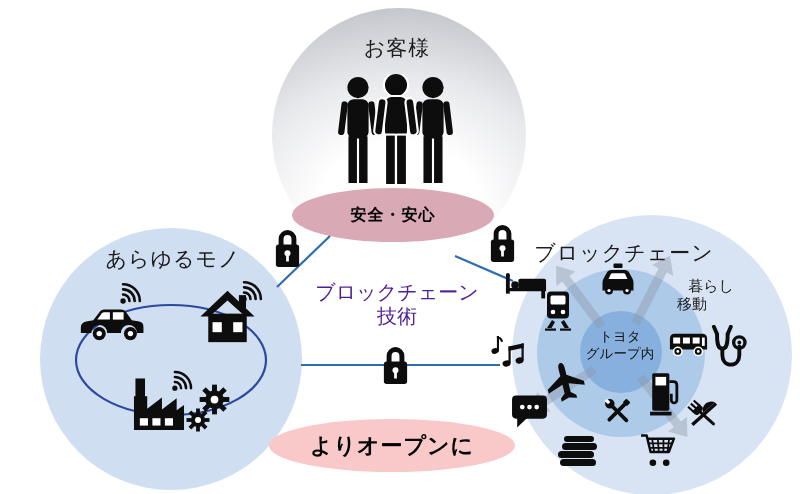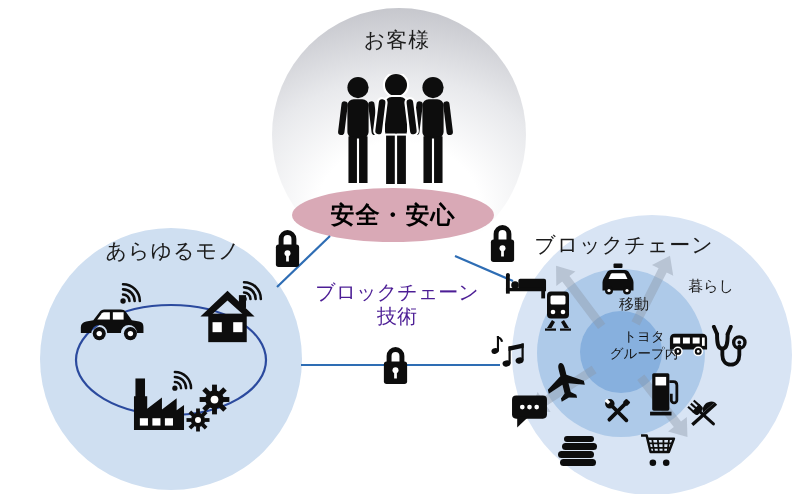--- a/index.html
+++ b/index.html
@@ -9,44 +9,47 @@
   }
   .circle{position:absolute;border-radius:50%;}
   .c-top{left:272px;top:8px;width:254px;height:254px;
     background:radial-gradient(ellipse 95% 80% at 50% 80%, #ffffff 34%, #e8e9ec 66%, #c6c7cd 100%);}
   .c-left{left:40px;top:228px;width:262px;height:262px;background:#cfdff1;}
   .c-r-outer{left:512px;top:215px;width:280px;height:280px;background:#d8e4f4;}
   .c-r-mid{left:537px;top:269px;width:168px;height:168px;background:#aecae9;}
   .c-r-inner{left:580px;top:311px;width:82px;height:82px;background:#87b0de;}
   .overlay{position:absolute;left:0;top:0;width:800px;height:494px;fill:#0d0d0d;}
   .lbl{position:absolute;transform:translateX(-50%);white-space:nowrap;text-align:center;color:#1c1c1c;}
-  .t-big{font-size:21px;letter-spacing:1px;}
+  .t-big{font-size:21px;letter-spacing:1px;margin-top:8px;}
   .t-mid{font-size:15px;}
   .t-center{font-size:20px;line-height:24px;color:#4c1d95;}
-  .t-inner{font-size:13.5px;line-height:17px;color:#111;margin-left:24px;}
+  .t-inner{font-size:13.5px;line-height:17px;color:#111;}
   .badge{position:absolute;border-radius:50%;display:flex;align-items:center;justify-content:center;
     font-weight:bold;color:#000;}
-  .b-safe{left:292px;top:188px;width:202px;height:54px;background:#d9a9b6;font-size:24px;letter-spacing:1px;}
+  .b-safe{left:292px;top:188px;width:202px;height:54px;background:#d9a9b6;font-size:16px;letter-spacing:1px;}
   .b-open{left:269px;top:419px;width:246px;height:53px;background:#f9c8c9;font-size:22px;letter-spacing:1px;}
   .ws{fill:none;stroke:#0d0d0d;stroke-width:2.3;stroke-linecap:round;}
   .lk{stroke:#2e6db4;stroke-width:2.2;}
 </style>
 </head>
 <body>
 
 <div class="canvas">
 
   <div class="circle c-top"></div>
   <div class="circle c-left"></div>
   <div class="circle c-r-outer"></div>
   <div class="circle c-r-mid"></div>
   <div class="circle c-r-inner"></div>
 
   <div class="badge b-safe">
     <span>安全・安心</span>
+  </div>
+  <div class="badge b-open">
+    <span>よりオープンに</span>
   </div>
 
   <svg class="overlay" viewBox="0 0 800 494">
     <defs>
       <symbol id="i-person" viewBox="0 0 40 100">
         <circle cx="20" cy="10" r="10"></circle>
         <rect x="10" y="21" width="20" height="37" rx="6"></rect>
         <rect x="4.5" y="23" width="6" height="32" rx="3" transform="rotate(7 7.5 25)"></rect>
         <rect x="29.5" y="23" width="6" height="32" rx="3" transform="rotate(-7 32.5 25)"></rect>
         <rect x="11" y="56" width="8" height="44"></rect>
@@ -270,21 +273,21 @@
     <use href="#i-gas" x="647" y="371" width="34" height="45"></use>
     <use href="#i-forkknife" x="684" y="398" width="39" height="34"></use>
     <use href="#i-books" x="556" y="432" width="42" height="36"></use>
     <use href="#i-cart" x="639" y="432" width="38" height="37"></use>
   </svg>
 
   <div class="lbl t-big" style="left:397px;top:26px;">お客様</div>
   <div class="lbl t-big" style="left:173px;top:237px;text-align:right;">あらゆるモノ</div>
   <div class="lbl t-big" style="left:624px;top:231px;">ブロックチェーン</div>
   <div class="lbl t-mid" style="left:711px;top:277px;">暮らし</div>
-  <div class="lbl t-mid" style="left:634px;top:295px;">移動</div>
+  <div class="lbl t-mid" style="left:692px;top:295px;">移動</div>
   <div class="lbl t-inner" style="left:620px;top:328px;">
     <div>トヨタ</div>
     <div>グループ内</div>
   </div>
   <div class="lbl t-center" style="left:397px;top:280px;">
     <div>ブロックチェーン</div>
     <div>技術</div>
   </div>
 
 </div>

